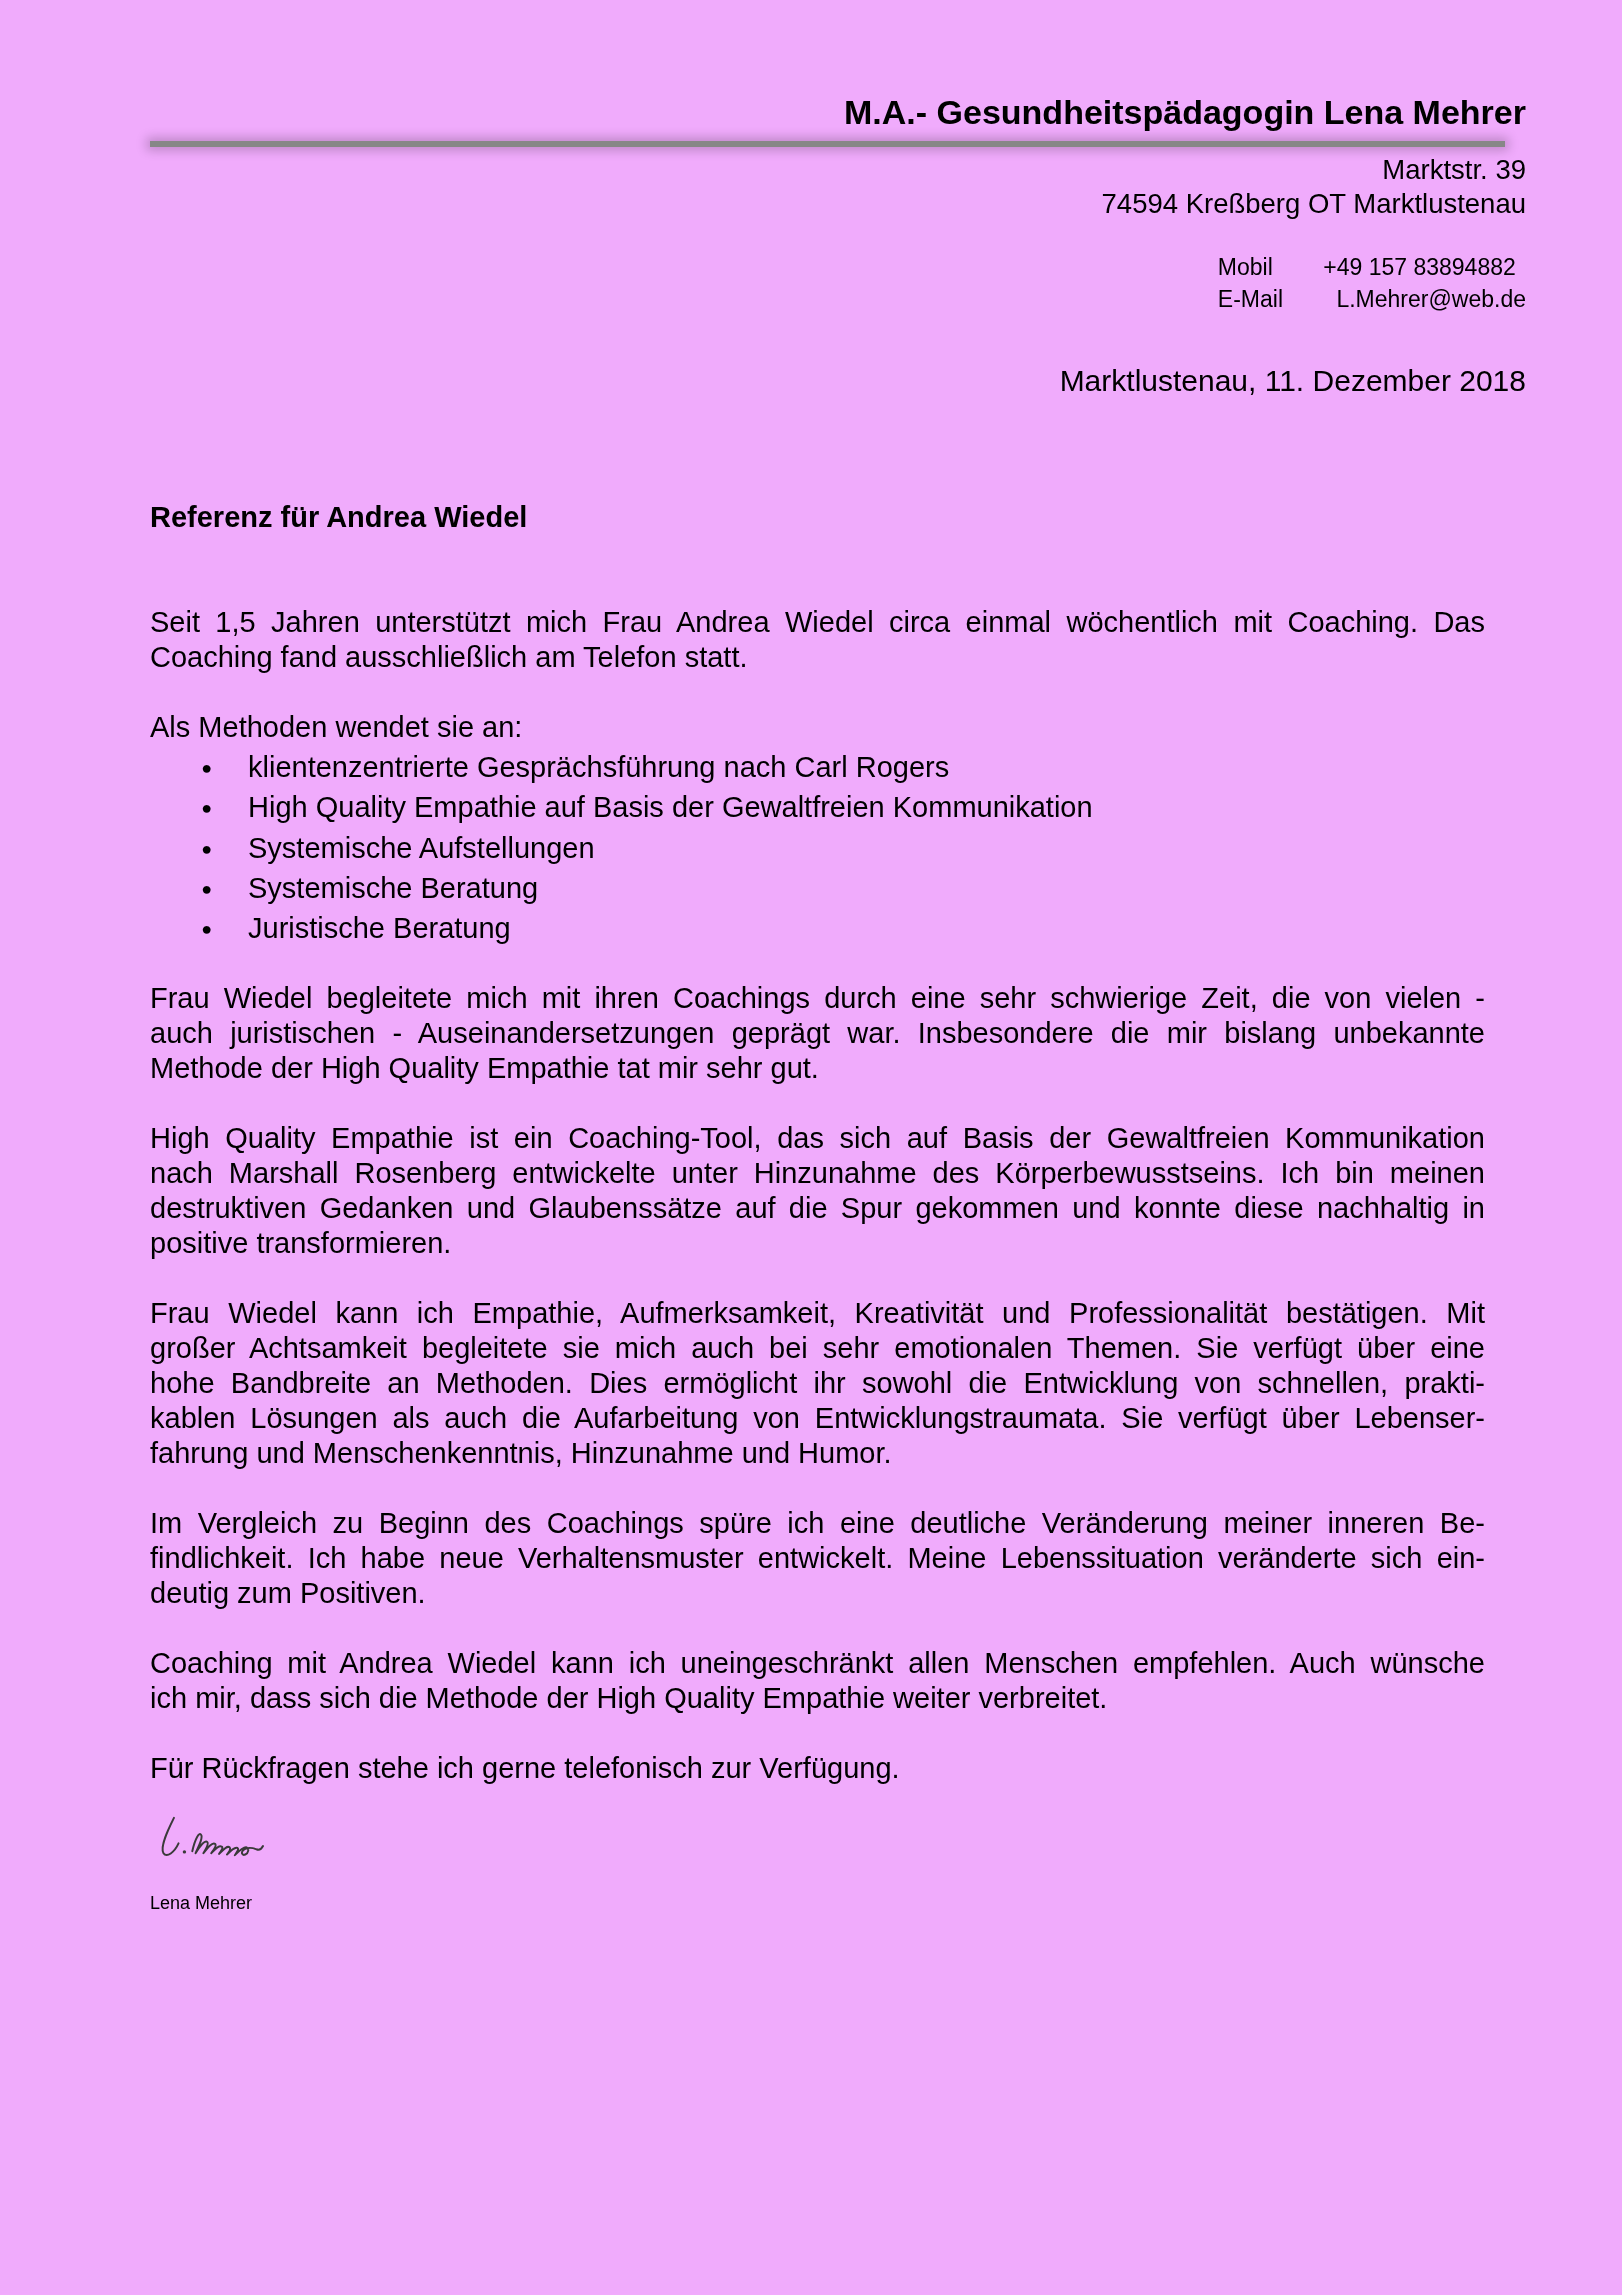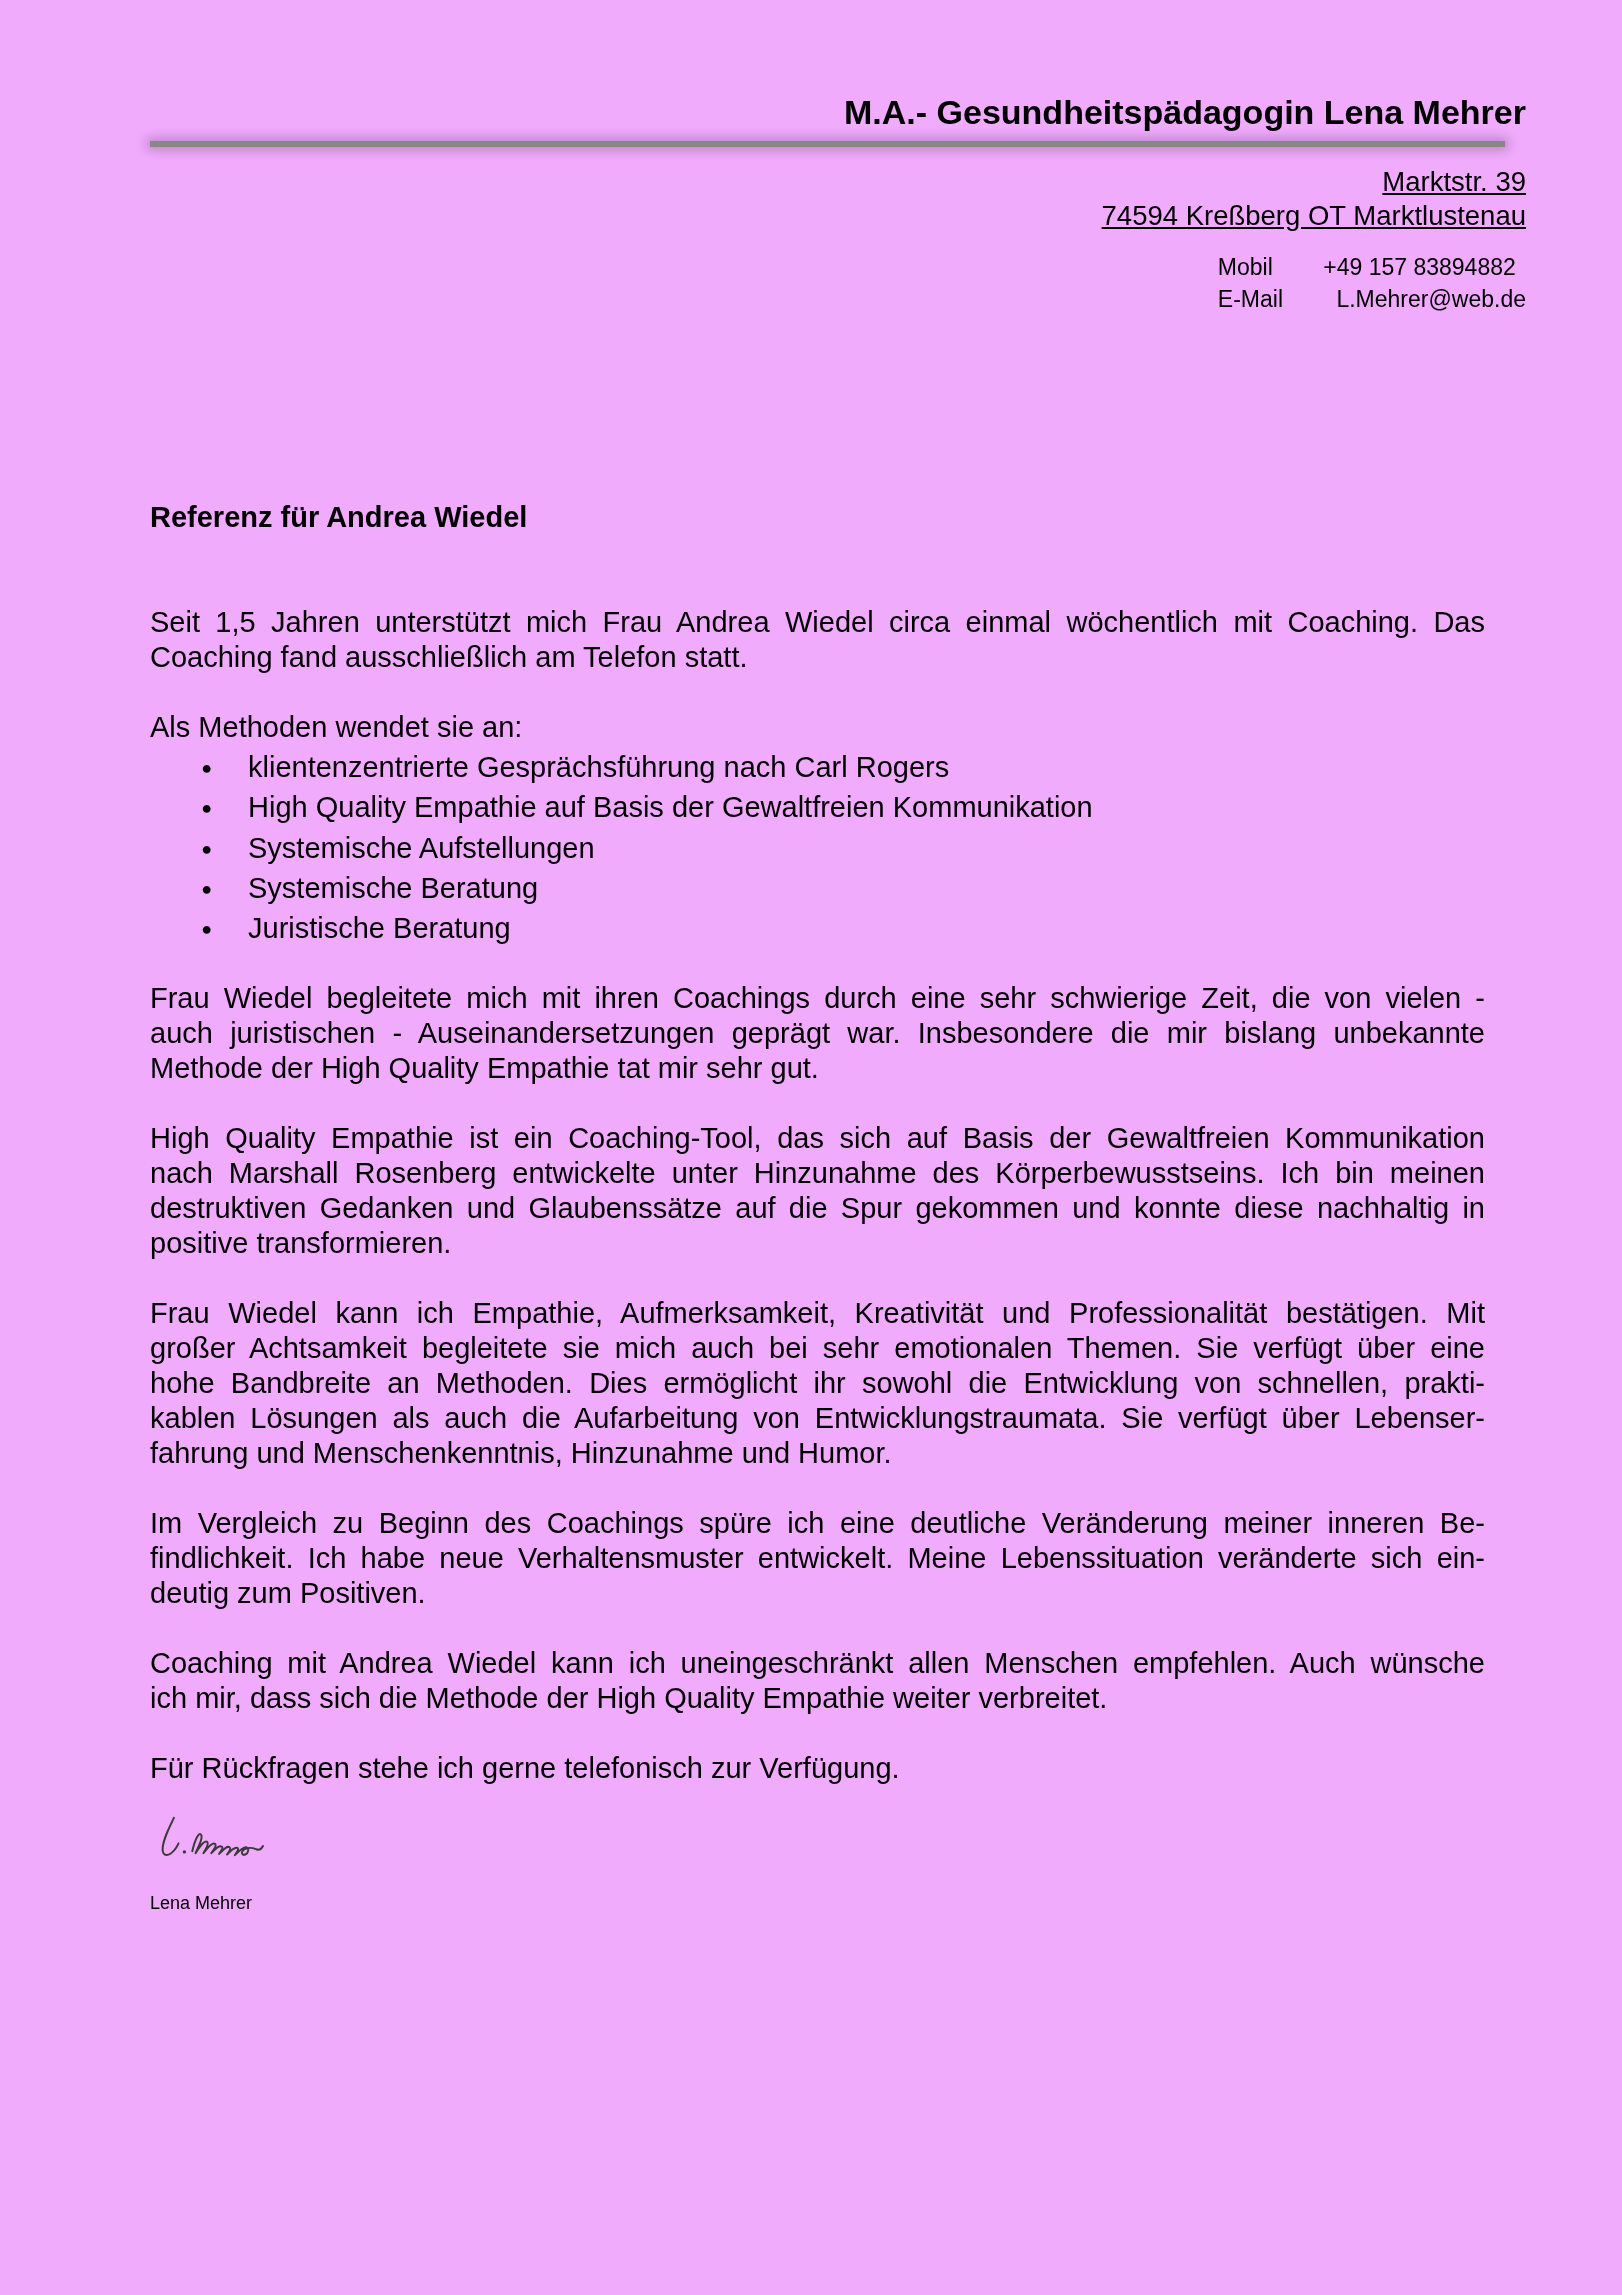--- a/index.html
+++ b/index.html
@@ -18,22 +18,22 @@
   .header-name {
     position:absolute; top:93px; right:137px;
     font-size:34px; font-weight:bold; white-space:nowrap;
   }
   .rule {
     position:absolute; top:141px; left:150px; width:1355px; height:5.9px;
     background:#878787;
     box-shadow:0 0 10.5px 3.3px rgba(0,0,0,0.22);
   }
   .addr-block {
-    position:absolute; top:165px; right:137px;
-    text-align:right; font-size:27.5px; line-height:34px; white-space:nowrap;text-decoration:underline;
+    position:absolute; top:153px; right:137px;
+    text-align:right; font-size:27.5px; line-height:34px; white-space:nowrap;
   }
   .contact-block {
     position:absolute; top:251px; right:137px;
     font-size:23px; line-height:32px;
   }
   .contact-row { display:flex; justify-content:flex-start; white-space:nowrap; }
   .contact-value { width:243px; text-align:right; }
   .date-line {
     position:absolute; top:364px; right:137px;
     font-size:30px; white-space:nowrap;
@@ -82,20 +82,21 @@
         <span class="contact-label">Mobil</span>
         <span class="contact-value">+49 157 83894882</span>
       </div>
 
       <div class="contact-row">
         <span class="contact-label">E-Mail</span>
         <span class="contact-value">L.Mehrer@web.de</span>
       </div>
     </div>
 
+  <div class="date-line">Marktlustenau, 11. Dezember 2018</div>
 
   <div class="subject">Referenz für Andrea Wiedel</div>
 
   <div class="body-col">
 
     <div class="para">
 
     <div class="jline">Seit 1,5 Jahren unterstützt mich Frau Andrea Wiedel circa einmal wöchentlich mit Coaching. Das</div>
         <div class="jline">Coaching fand ausschließlich am Telefon statt.</div>
       </div>

